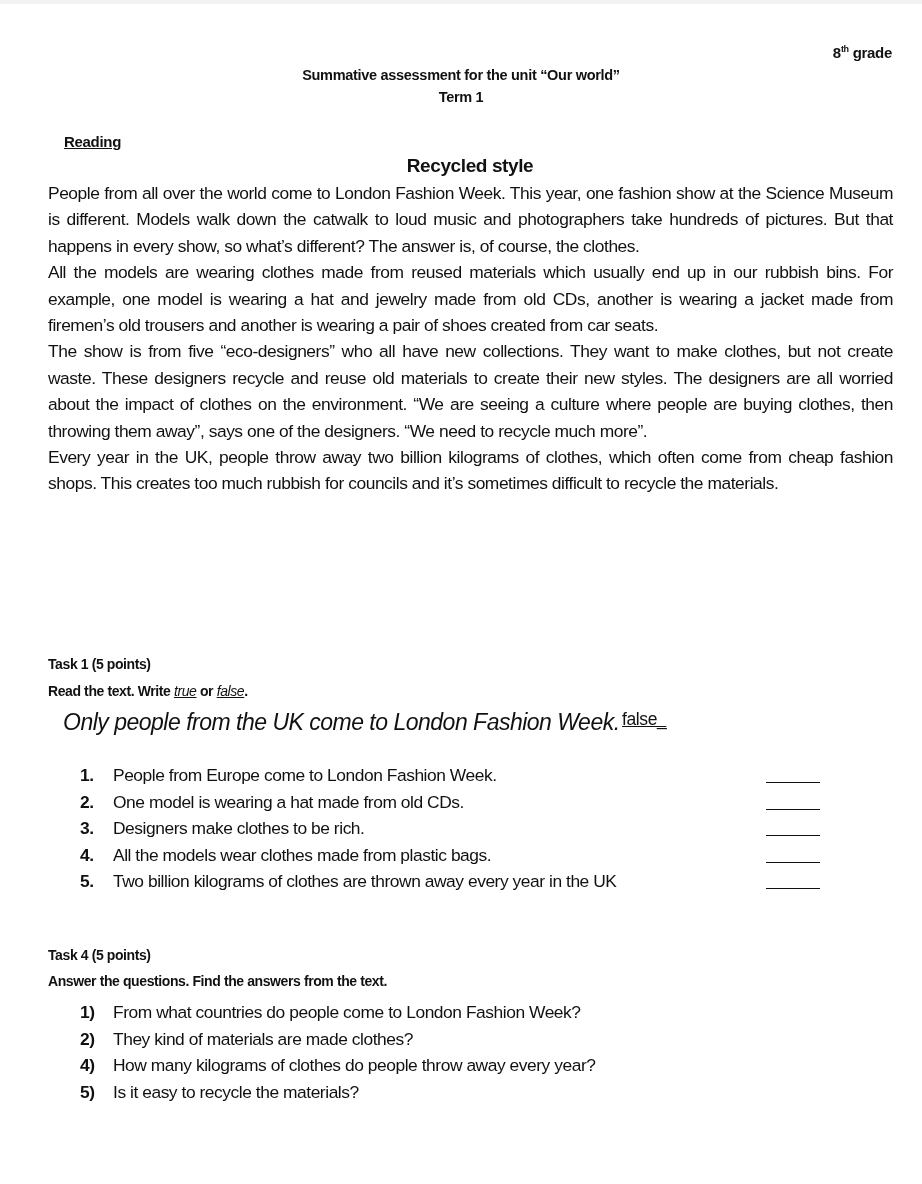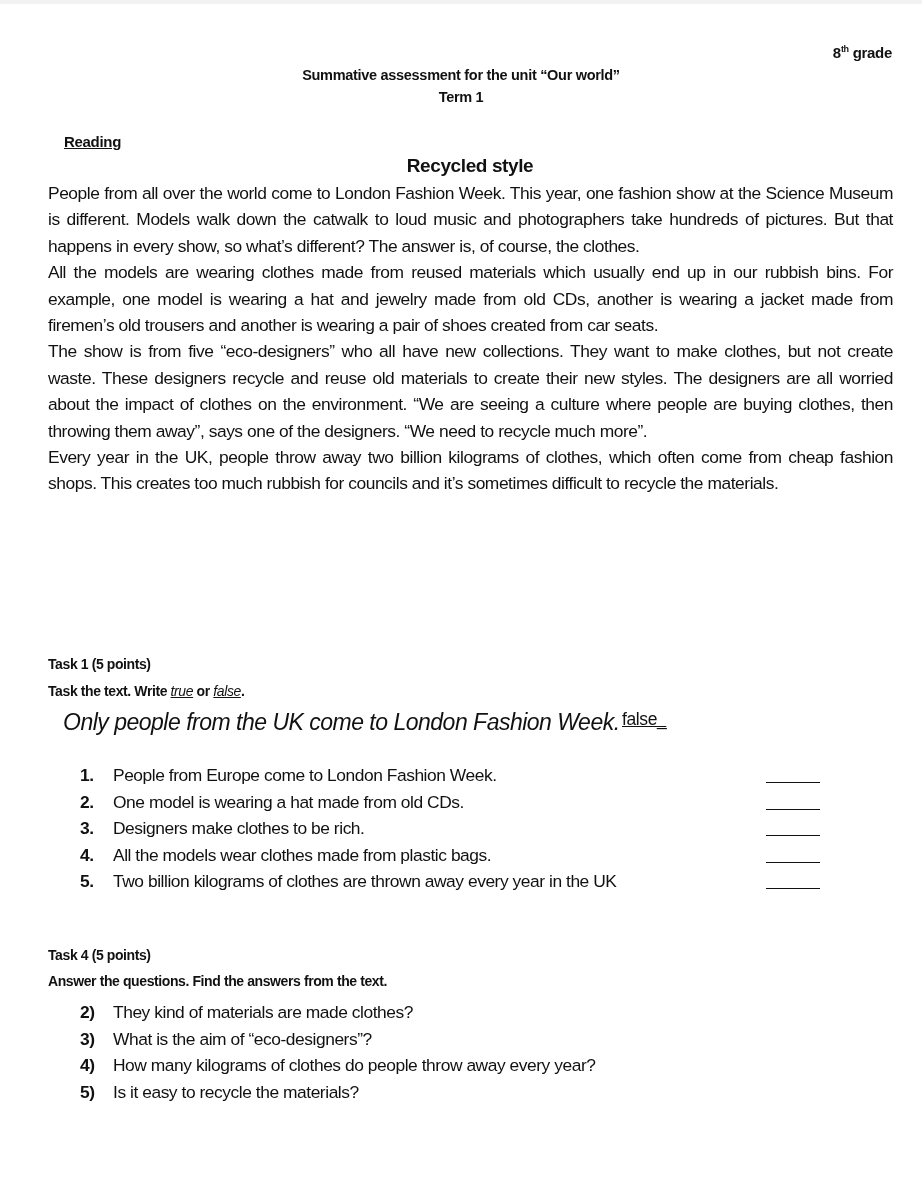--- a/index.html
+++ b/index.html
@@ -46,34 +46,34 @@
 <div class="title">Recycled style</div>
 
 <div class="body">
   <p>People from all over the world come to London Fashion Week. This year, one fashion show at the Science Museum is different. Models walk down the catwalk to loud music and photographers take hundreds of pictures. But that happens in every show, so what’s different? The answer is, of course, the clothes.</p>
   <p>All the models are wearing clothes made from reused materials which usually end up in our rubbish bins. For example, one model is wearing a hat and jewelry made from old CDs, another is wearing a jacket made from firemen’s old trousers and another is wearing a pair of shoes created from car seats.</p>
   <p>The show is from five “eco-designers” who all have new collections. They want to make clothes, but not create waste. These designers recycle and reuse old materials to create their new styles. The designers are all worried about the impact of clothes on the environment.  “We are seeing a culture where people are buying clothes, then throwing them away”, says one of the designers. “We need to recycle much more”.</p>
   <p>Every year in the UK, people throw away two billion kilograms of clothes, which often come from cheap fashion shops. This creates too much rubbish for councils and it’s sometimes difficult to recycle the materials.</p>
 </div>
 
 <div class="task-head t1h">Task 1  (5 points)</div>
-<div class="task-head t1i"><span>Task the text. Write </span><span class="u">true</span><span> or </span><span class="u">false</span><span>.</span></div>
+<div class="task-head t1i"><span>Read the text. Write </span><span class="u">true</span><span> or </span><span class="u">false</span><span>.</span></div>
 
 <div class="example">Only people from the UK come to London Fashion Week.</div>
 <div class="example-ans">false_</div>
 
 <div class="tf-list">
   <div class="tf-row"><span class="num">1.</span><span>People from Europe come to London Fashion Week.</span><span class="blank"></span></div>
   <div class="tf-row"><span class="num">2.</span><span>One model is wearing a hat made from old CDs.</span><span class="blank"></span></div>
   <div class="tf-row"><span class="num">3.</span><span>Designers make clothes to be rich.</span><span class="blank"></span></div>
   <div class="tf-row"><span class="num">4.</span><span>All the models wear clothes made from plastic bags.</span><span class="blank"></span></div>
   <div class="tf-row"><span class="num">5.</span><span>Two billion kilograms of clothes are thrown away every year in the UK</span><span class="blank"></span></div>
 </div>
 
 <div class="task-head t2h">Task 4  (5 points)</div>
 <div class="task-head t2i">Answer the questions. Find the answers from the text.</div>
 
 <div class="q-list">
+  <div class="q-row"><span class="num">1)</span><span>From what countries do people come to London Fashion Week?</span></div>
   <div class="q-row"><span class="num">2)</span><span>They kind of materials are made clothes?</span></div>
-  <div class="q-row"><span class="num">3)</span><span>What is the aim of “eco-designers”?</span></div>
   <div class="q-row"><span class="num">4)</span><span>How many kilograms of clothes do people throw away every year?</span></div>
   <div class="q-row"><span class="num">5)</span><span>Is it easy to recycle the materials?</span></div>
 </div>
 
 </body></html>

